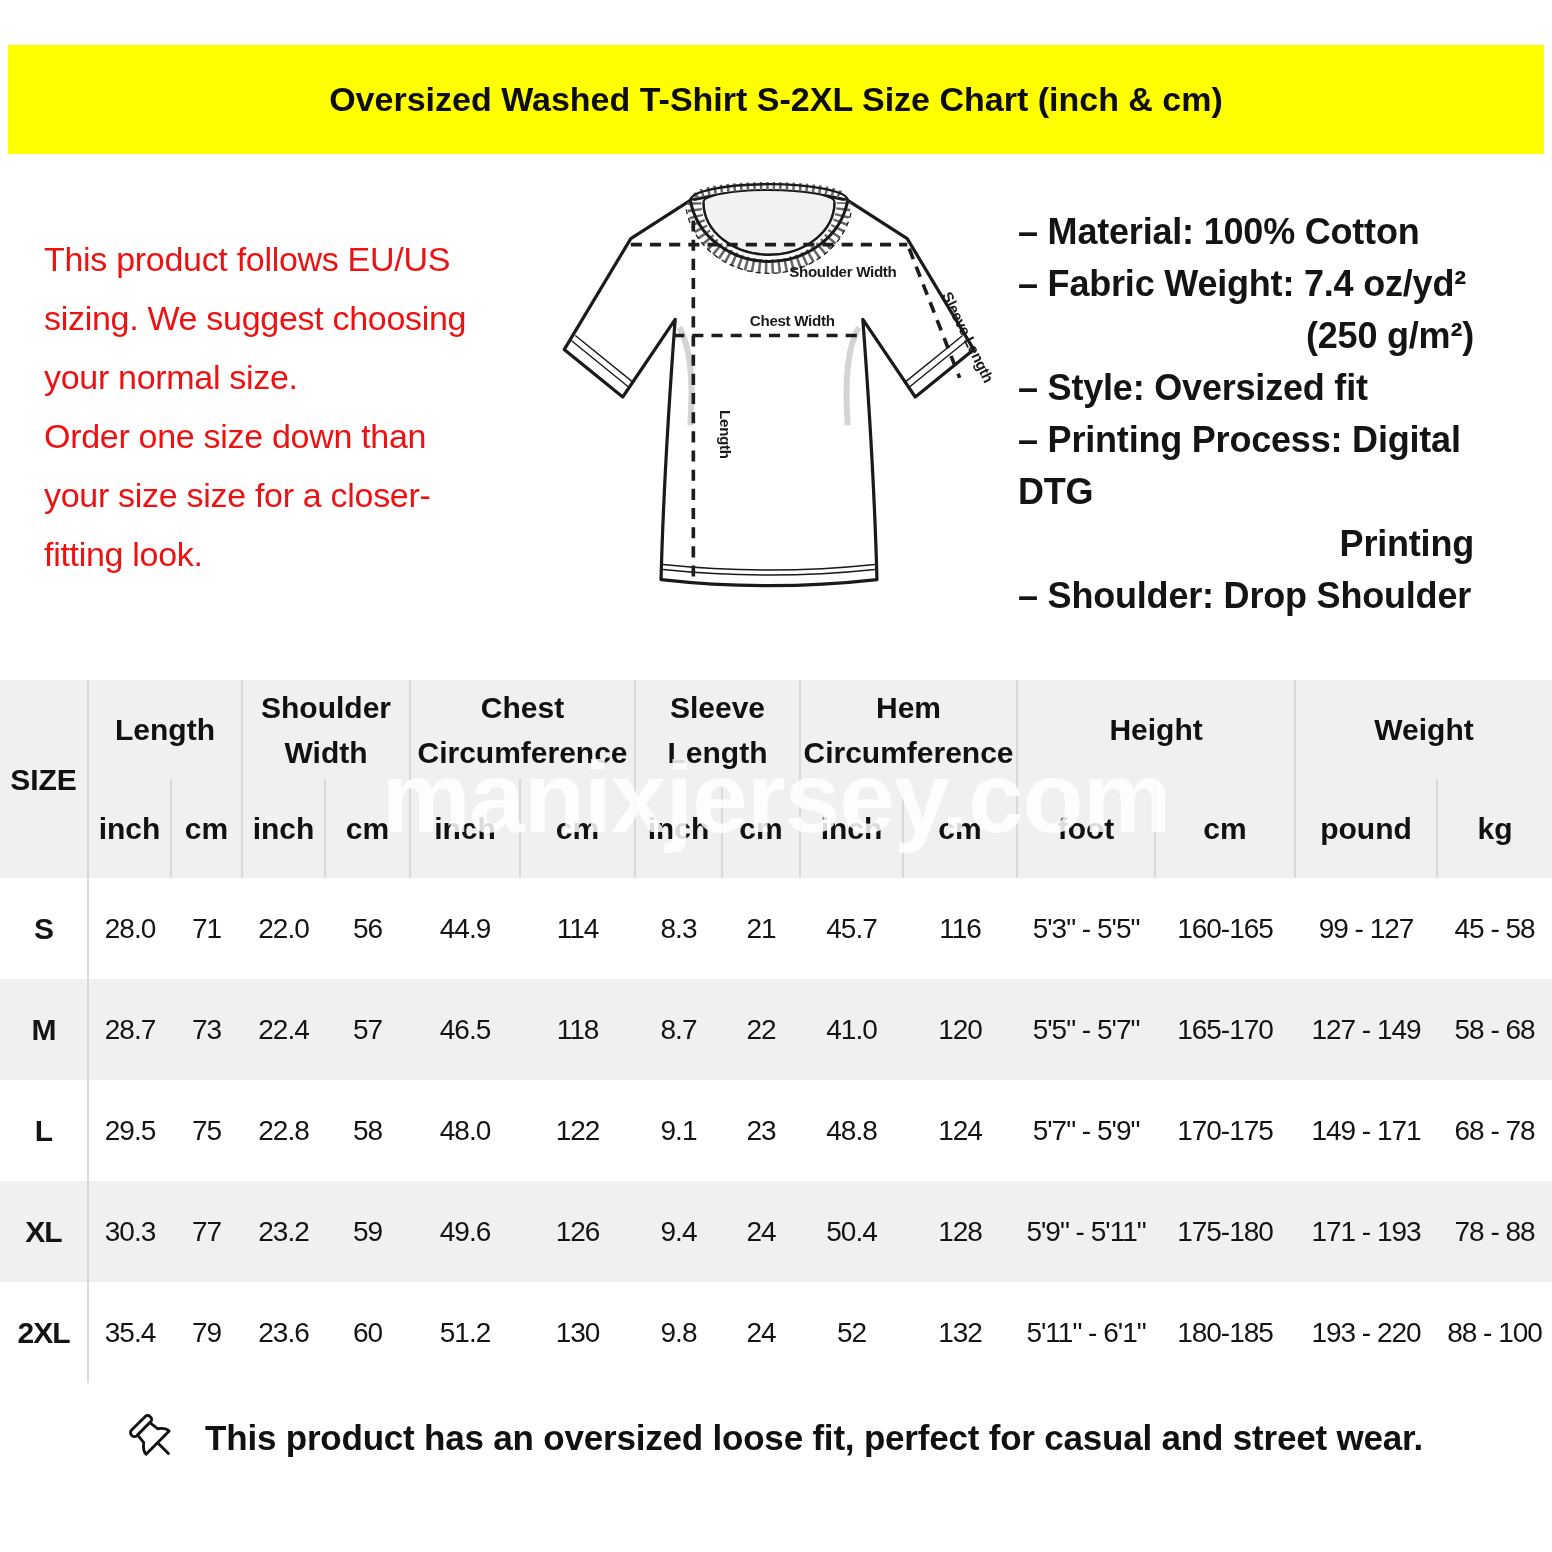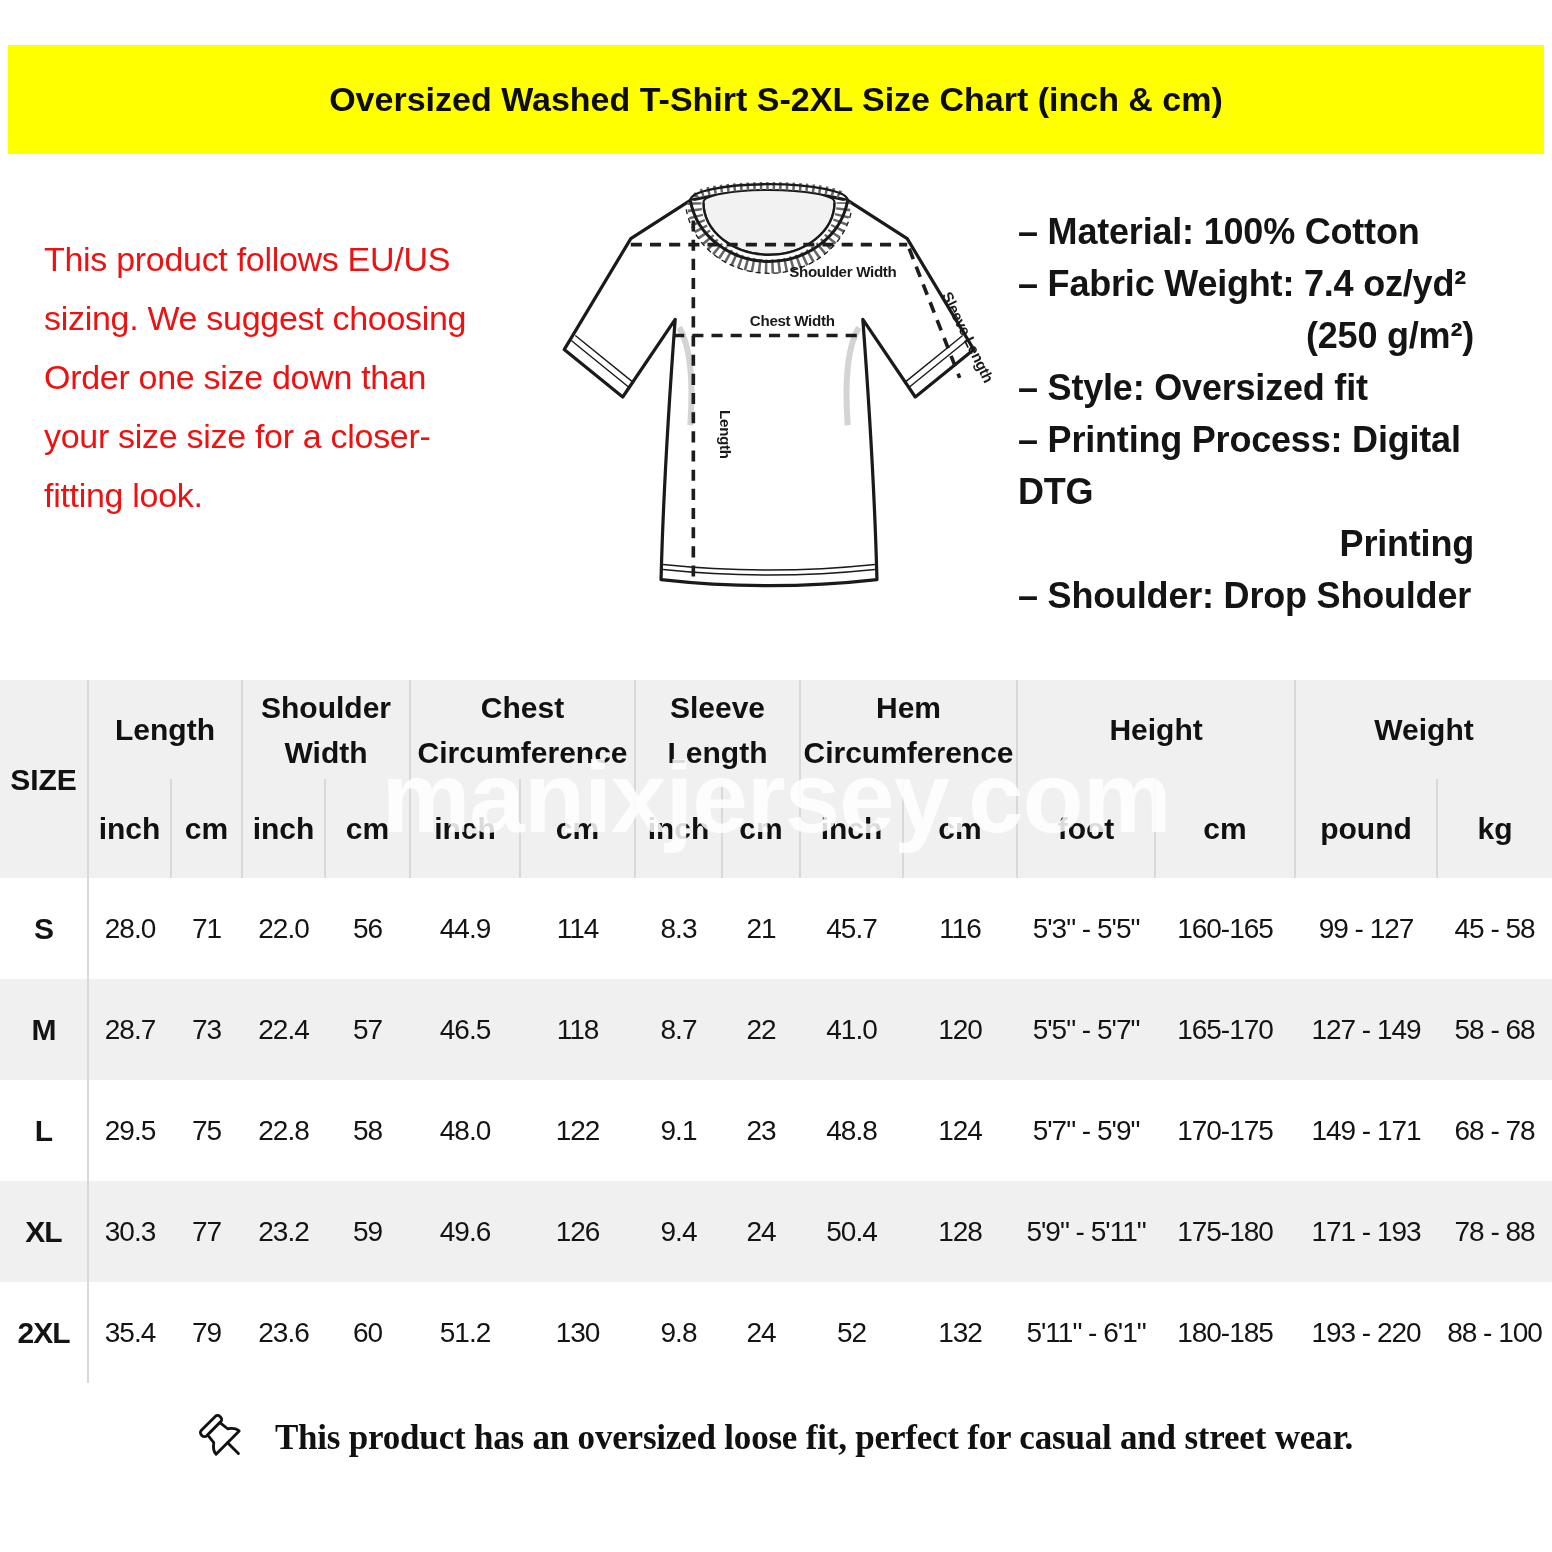--- a/index.html
+++ b/index.html
@@ -49,34 +49,35 @@
   
   .watermark{
     position:absolute;top:740px;left:50%;transform:translateX(-50%);
     font-size:100px;font-weight:bold;color:rgba(255,255,255,0.85);
     letter-spacing:-1px;z-index:5;pointer-events:none;white-space:nowrap;
   }
   
   .footer-note{
     position:absolute;left:0;top:1414px;width:100%;
     display:flex;align-items:center;justify-content:center;gap:28px;
-    font-size:35px;font-weight:bold;letter-spacing:-0.2px;color:#111;font-family:Liberation Serif, serif;
+    font-size:35px;font-weight:bold;letter-spacing:-0.2px;color:#111;
   }
   .pin-icon{width:48px;height:48px;flex:0 0 auto;}
 </style>
 </head>
 <body>
 
 <div class="banner">
   <div class="banner-title">Oversized Washed T-Shirt S-2XL Size Chart (inch &amp; cm)</div>
 </div>
 
 <div class="sizing-note">
   <div>This product follows EU/US</div>
   <div>sizing. We suggest choosing</div>
+  <div>your normal size.</div>
   <div>Order one size down than</div>
   <div>your size size for a closer-</div>
   <div>fitting look.</div>
 </div>
 
 <div class="tshirt-wrap">
   <svg viewBox="0 0 450 452">
 
     <path d="M147,32 L88,70 L22,180 L80,227 L132,150
          C126,230 120,330 118,408

